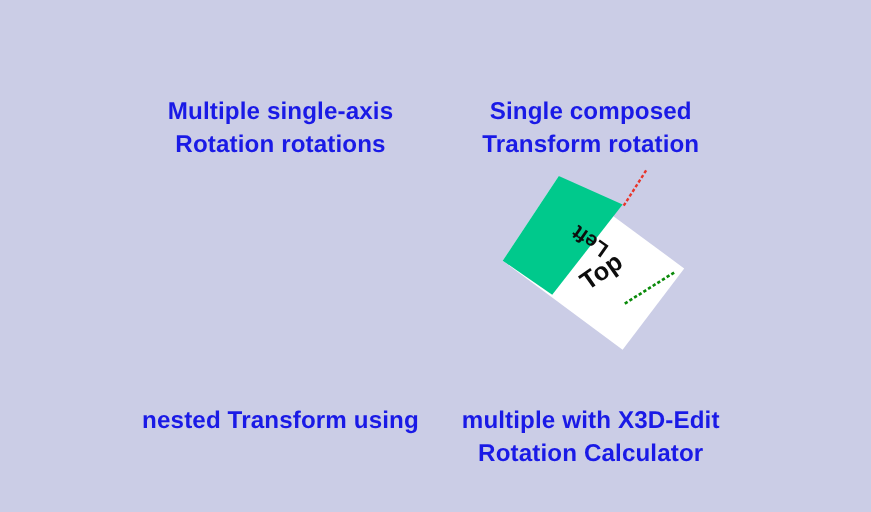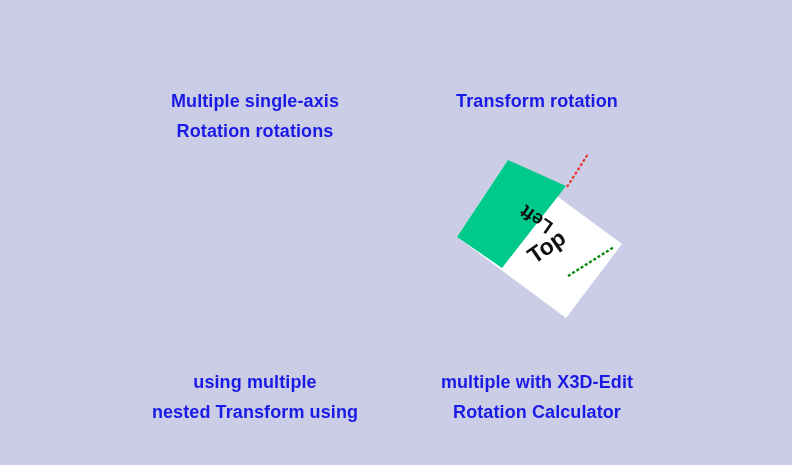--- a/index.html
+++ b/index.html
@@ -19,21 +19,21 @@
     height: 465px;
     background: #cbcde6;
   }
 
   
   .caption {
     position: absolute;
     text-align: center;
     color: #1a1ae6;
     font-weight: bold;
-    font-size: 18px;
+    font-size: 22px;
     line-height: 30px;
     letter-spacing: 0.1px;
     white-space: nowrap;
   }
   .caption .line {
     display: block;
   }
 
   #caption-left-top    { left: 110px;  top: 86px;  width: 290px; }
   #caption-right-top   { left: 392px;  top: 86px;  width: 290px; }
@@ -69,25 +69,25 @@
 <div id="stage">
 
   <div class="caption" id="caption-left-top">
     <span class="line">Multiple single-axis</span>
     <span class="line">Rotation rotations</span>
   </div>
 
   <div class="scene" id="scene-left"></div>
 
   <div class="caption" id="caption-left-bottom">
-    <span class="line">using multiple</span>
     <span class="line">nested Transform using</span>
   </div>
 
   <div class="caption" id="caption-right-top">
+    <span class="line">Single composed</span>
     <span class="line">Transform rotation</span>
   </div>
 
   <div class="scene" id="scene-right">
     <svg viewBox="0 0 290 188" xmlns="http://www.w3.org/2000/svg">
 
       <polygon points="116,12 230,96 174,170 65,89" fill="#ffffff"></polygon>
 
       <polygon points="116,12 174,38 110,120 65,89" fill="#00c98c"></polygon>
 

